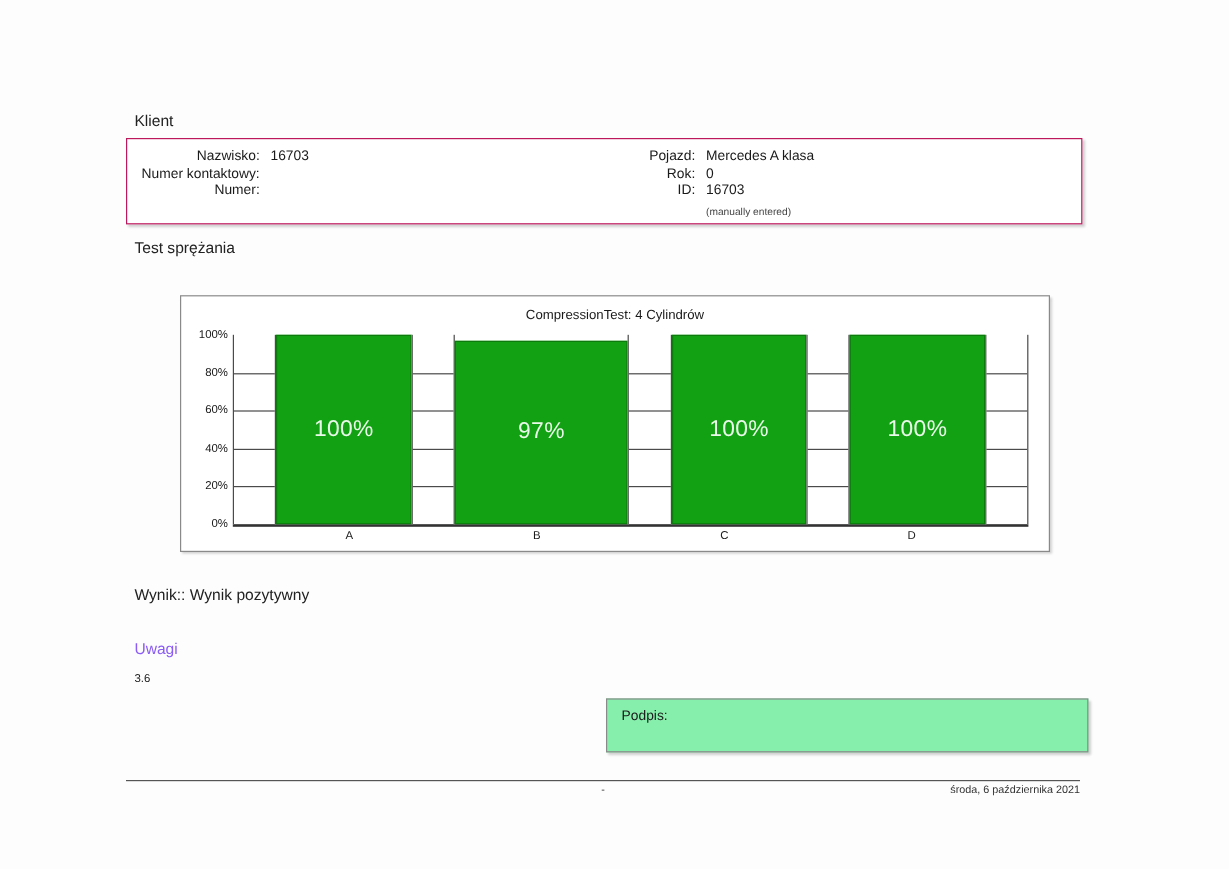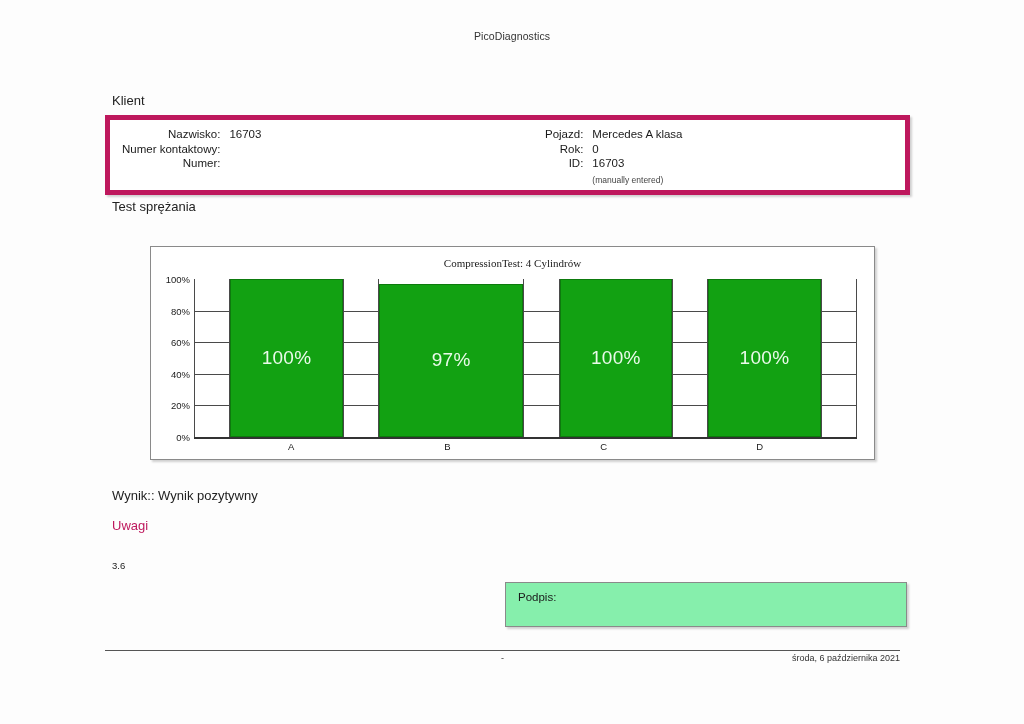--- a/index.html
+++ b/index.html
@@ -41,21 +41,21 @@
     color: #222;
   }
   #klient-heading { left: 112px; top: 93px; }
   #test-heading   { left: 112px; top: 199px; }
 
   
   .client-box {
     position: absolute;
     left: 105px; top: 115px;
     width: 795px; height: 70px;
-    border: 5px solid #be185d;
+    border: 1px solid #be185d;
     background: #fff;
     box-shadow: 2px 2px 2px rgba(0,0,0,.18);
   }
   .field-grid {
     position: absolute;
     display: grid;
     grid-template-columns: auto auto;
     column-gap: 9px;
     row-gap: 0px;
     font-size: 11.5px;
@@ -89,21 +89,20 @@
     background: #fff;
     box-shadow: 2px 2px 2px rgba(0,0,0,.18);
   }
   .chart-title {
     position: absolute;
     left: 0; top: 10px;
     width: 723px;
     text-align: center;
     font-size: 11px;
     color: #1a1a1a;
-    font-family: Liberation Serif, serif;
   }
   .plot-area {
     position: absolute;
     left: 43px; top: 32px;
     width: 610px; height: 158px;
   }
   
   .y-labels {
     position: absolute;
     left: -42px; top: 0;
@@ -178,23 +177,23 @@
 
   
   .result-line {
     position: absolute;
     left: 112px; top: 488px;
     font-size: 13px;
     color: #222;
   }
   #uwagi-heading {
     position: absolute;
-    left: 112px; top: 518px;
+    left: 112px; top: 533px;
     font-size: 13px;
-    color: #be185d;
+    color: #8b5cf6;
   }
   .notes-text {
     position: absolute;
     left: 112px; top: 560px;
     font-size: 9.5px;
     color: #222;
   }
 
   
   .signature-box {
@@ -234,21 +233,20 @@
     color: #333;
     white-space: nowrap;
     padding-left: 25px;
   }
 </style>
 </head>
 <body>
 
 <div class="page">
 
-  <div class="doc-title">PicoDiagnostics</div>
 
   <div class="section-heading" id="klient-heading">Klient</div>
 
   <div class="client-box">
     <div class="field-grid" id="client-fields">
         <div class="field-label">Nazwisko:</div>
         <div class="field-value">16703</div>
         <div class="field-label">Numer kontaktowy:</div>
         <div class="field-value"></div>
         <div class="field-label">Numer:</div>

